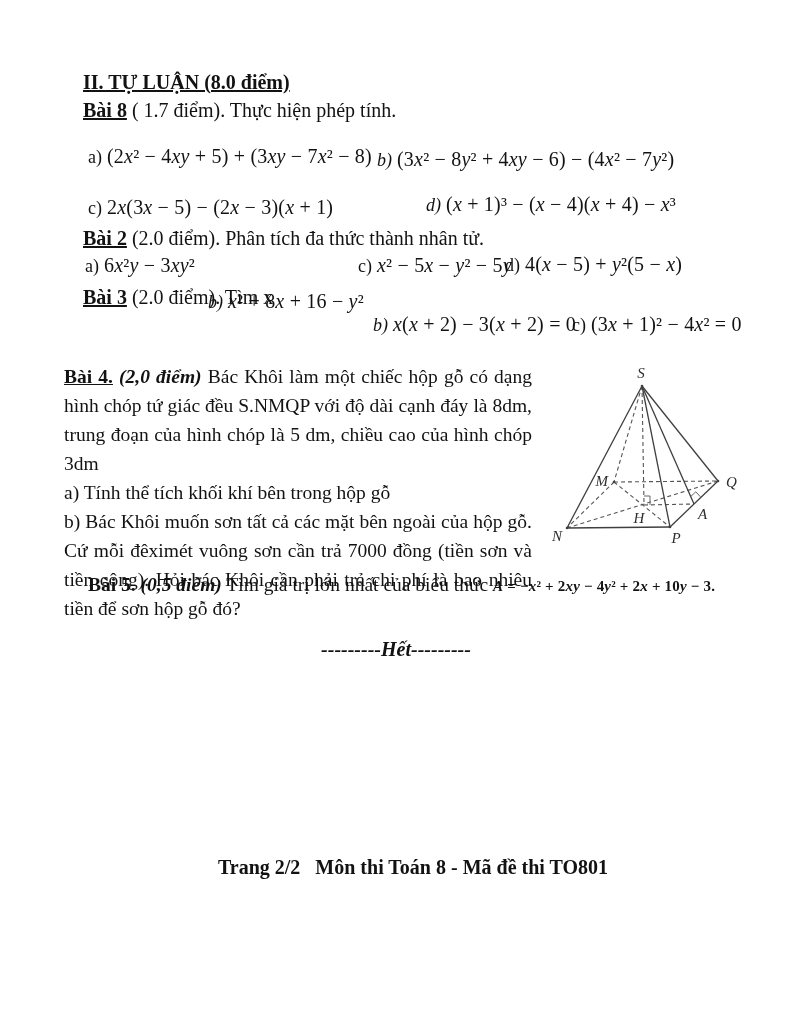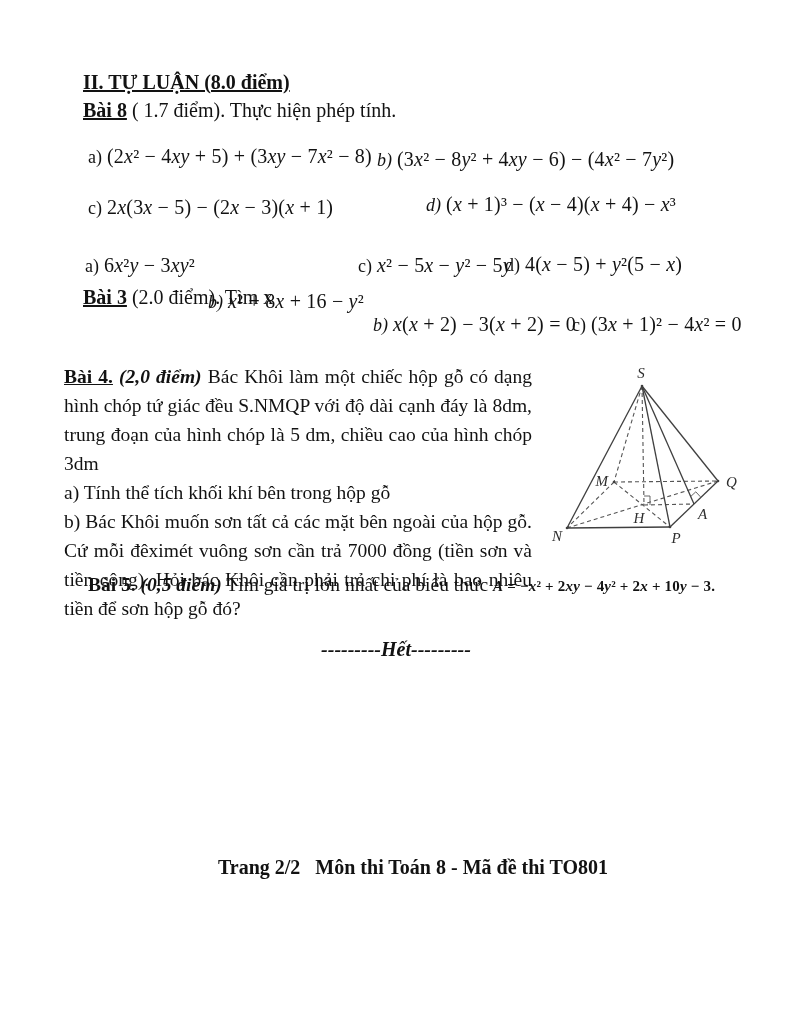--- a/index.html
+++ b/index.html
@@ -44,20 +44,23 @@
     <span class="lbl i">b)</span><span class="math">(3<i>x</i>² − 8<i>y</i>² + 4<i>xy</i> − 6) − (4<i>x</i>² − 7<i>y</i>²)</span>
   </div>
 
   <div class="row-item" style="left:88px;top:196px;">
     <span class="lbl">c)</span><span class="math">2<i>x</i>(3<i>x</i> − 5) − (2<i>x</i> − 3)(<i>x</i> + 1)</span>
   </div>
   <div class="row-item" style="left:386px;top:193px;margin-left:40px;">
     <span class="lbl i">d)</span><span class="math">(<i>x</i> + 1)³ − (<i>x</i> − 4)(<i>x</i> + 4) − <i>x</i>³</span>
   </div>
 
+  <div class="abs h" style="left:83px;top:226px;">
+    <span class="b u">Bài 2</span><span> (2.0 điểm). Phân tích đa thức thành nhân tử.</span>
+  </div>
 
   <div class="row-item" style="left:85px;top:254px;">
     <span class="lbl">a)</span><span class="math">6<i>x</i>²<i>y</i> − 3<i>xy</i>²</span>
   </div>
   <div class="row-item" style="left:208px;top:254px;margin-top:36px;">
     <span class="lbl i">b)</span><span class="math"><i>x</i>² + 8<i>x</i> + 16 − <i>y</i>²</span>
   </div>
   <div class="row-item" style="left:358px;top:254px;">
     <span class="lbl">c)</span><span class="math"><i>x</i>² − 5<i>x</i> − <i>y</i>² − 5<i>y</i></span>
   </div>

